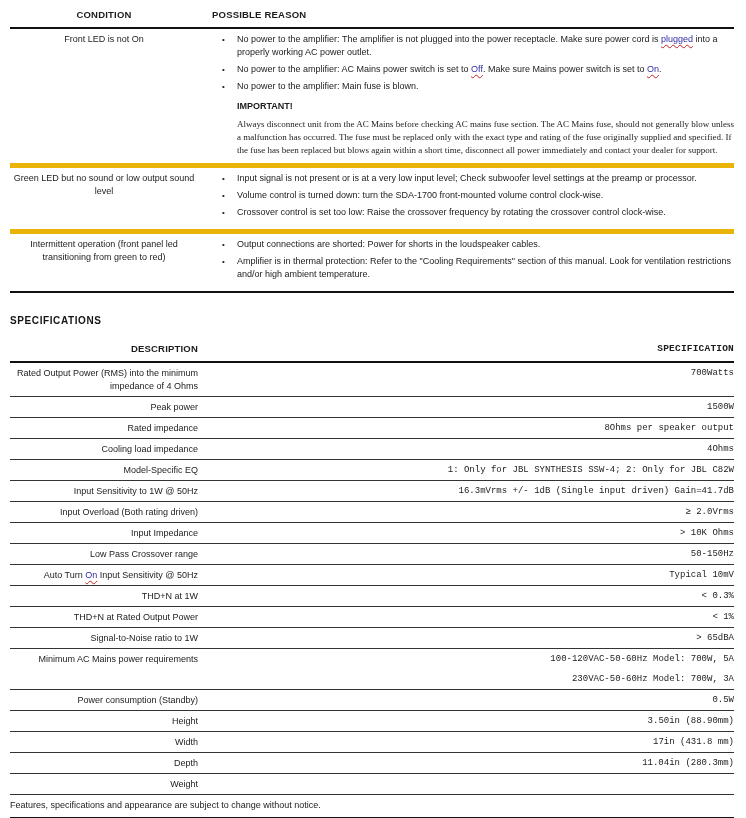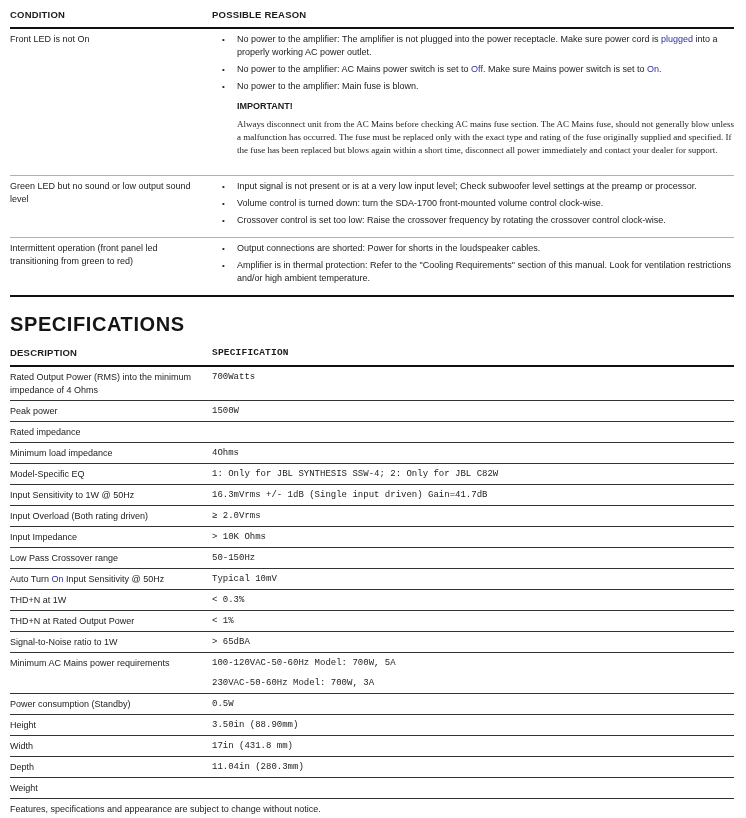--- a/index.html
+++ b/index.html
@@ -7,47 +7,48 @@
   body {
     width: 746px; height: 818px;
     font-family: "Liberation Sans", "DejaVu Sans", sans-serif;
     font-size: 9px; line-height: 13px; color: #1c1c1c;
     overflow: hidden;
   }
   .page { padding: 5px 12px 0 10px; }
 
   
   .t-table { width: 100%; }
-  .t-row { display: flex; border-bottom: 1px solid #eab308; padding: 4px 0 6px 0; }
+  .t-row { display: flex; border-bottom: 5px solid #eab308; padding: 4px 0 6px 0; }
   .t-row.t-head { border-bottom: 2px solid #111; padding: 3px 0 6px 0; }
   .t-row.last { border-bottom: 2px solid #111; }
-  .col-cond { width: 202px; flex: 0 0 202px; padding-right: 14px; }
+  .col-cond { width: 202px; flex: 0 0 202px; padding-right: 14px; text-align: center; }
   .col-reason { flex: 1 1 auto; }
   .th { font-weight: bold; font-size: 9.5px; letter-spacing: 0.2px; }
 
   .bullet { display: flex; margin: 0 0 4px 10px; }
   .bullet .bm { flex: 0 0 15px; font-size: 8px; line-height: 13px; color: #222; }
   .bullet .bt { flex: 1 1 auto; }
 
-  .important { margin: 7px 0 12px 25px; }
+  .important { margin: 7px 0 0 25px; }
   .important .imp-label { font-weight: bold; }
   .important .imp-text { margin-top: 5px; font-family: Liberation Serif, serif; }
 
   .flagged {
     color: #2e2ea6;
+    text-decoration: underline;
     text-decoration-style: wavy;
     text-decoration-color: #c32222;
     text-decoration-thickness: 1px;
     text-underline-offset: 2px;
   }
 
   
-  .spec-title { font-size: 20px; font-weight: bold; letter-spacing: 0.6px; margin: 21px 0 0 0; color: #151515; }
+  .spec-title { font-size: 10px; font-weight: bold; letter-spacing: 0.6px; margin: 21px 0 0 0; color: #151515; }
   .s-table { width: 100%; margin-top: 12px; }
-  .s-row { display: flex; border-bottom: 1px solid #333; padding: 4px 0 3px 0; }
+  .s-row { display: flex; border-bottom: 1px solid #333; padding: 4px 0 3px 0; text-align: right; }
   .s-row.s-head { border-bottom: 2px solid #111; padding: 3px 0 6px 0; }
   .s-desc { width: 202px; flex: 0 0 202px; padding-right: 14px; }
   .s-spec { flex: 1 1 auto; font-family: Liberation Mono, monospace; }
   .spec-line2 { margin-top: 7px; }
   .s-note { border-bottom: 2px solid #111; padding: 4px 0 5px 0; }
 </style>
 </head>
 <body>
 
 <div class="page">
@@ -127,23 +128,24 @@
     <div class="s-row">
       <div class="s-desc">Rated Output Power (RMS) into the minimum impedance of 4 Ohms</div>
       <div class="s-spec">700Watts</div>
     </div>
     <div class="s-row">
       <div class="s-desc">Peak power</div>
       <div class="s-spec">1500W</div>
     </div>
     <div class="s-row">
       <div class="s-desc">Rated impedance</div>
-    </div>
-    <div class="s-row">
-      <div class="s-desc">Minimum load impedance</div>
+      <div class="s-spec">8Ohms per speaker output</div>
+    </div>
+    <div class="s-row">
+      <div class="s-desc">Cooling load impedance</div>
       <div class="s-spec">4Ohms</div>
     </div>
     <div class="s-row">
       <div class="s-desc">Model-Specific EQ</div>
       <div class="s-spec">1: Only for JBL SYNTHESIS SSW-4; 2: Only for JBL C82W</div>
     </div>
     <div class="s-row">
       <div class="s-desc">Input Sensitivity to 1W @ 50Hz</div>
       <div class="s-spec">16.3mVrms +/- 1dB (Single input driven) Gain=41.7dB</div>
     </div>

